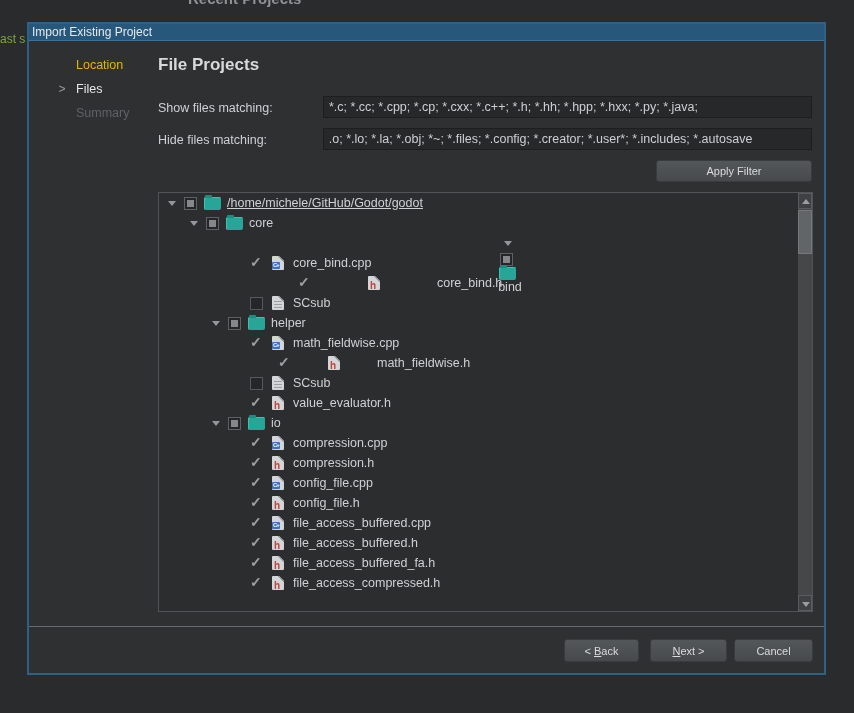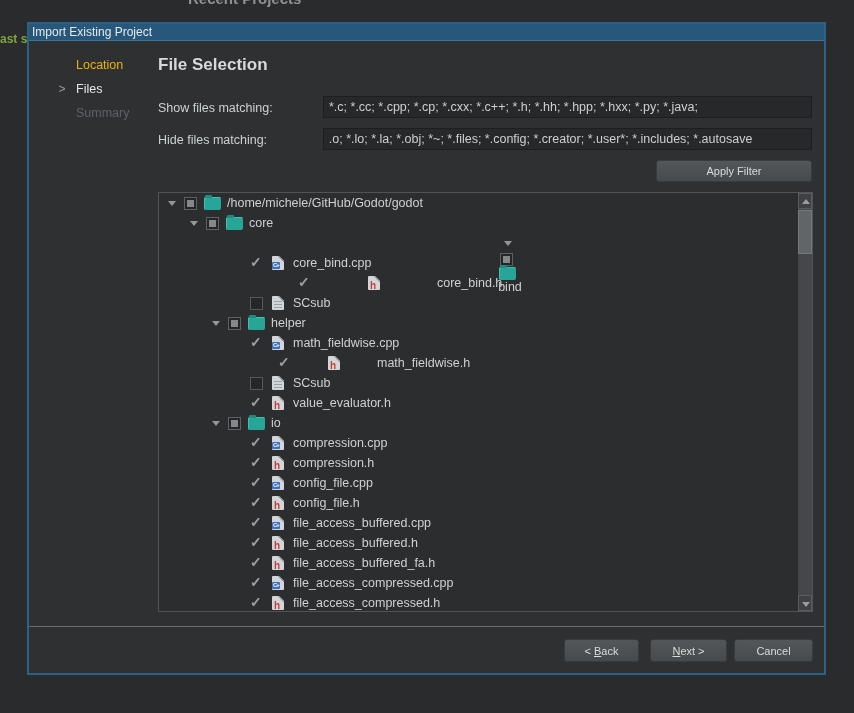--- a/index.html
+++ b/index.html
@@ -11,21 +11,21 @@
     color:#ced1d3;
   }
 
   
   .bg-top-text {
     position:absolute; top:-10px; left:188px;
     font-size:15px; font-weight:bold; color:#8f9294; z-index:1;
   }
   .bg-left-fragment {
     position:absolute; top:32px; left:0;
-    font-size:12px; font-weight:bold; color:var(--link-green,#7ea43e); z-index:1;
+    font-size:12px; font-weight:normal; color:var(--link-green,#7ea43e); z-index:1;
   }
 
   
   .dialog {
     position:absolute; left:27px; top:22px; width:799px; height:653px;
     background:#2e3032; border:2px solid var(--dlg-border,#2e6186); z-index:2;
   }
   .titlebar {
     height:17px; background:var(--titlebar,#27587c);
     border-bottom:1px solid #3d7299;
@@ -152,33 +152,33 @@
     <div class="step current">
       <span class="chev">&gt;</span>
       <span>Files</span>
     </div>
     <div class="step disabled">
       
       <span>Summary</span>
     </div>
   </div>
 
-  <div class="heading">File Selection</div>
+  <div class="heading">File Projects</div>
 
   <div class="field-label lbl-show">Show files matching:</div>
   <input class="txt txt-show" type="text" value="*.c; *.cc; *.cpp; *.cp; *.cxx; *.c++; *.h; *.hh; *.hpp; *.hxx; *.py; *.java;" style="">
 
   <div class="field-label lbl-hide">Hide files matching:</div>
   <input class="txt txt-hide" type="text" value="*.o; *.lo; *.la; *.obj; *~; *.files; *.config; *.creator; *.user*; *.includes; *.autosave" style="">
 
   <button class="btn btn-apply">Apply Filter</button>
 
   <div class="tree">
     <div>
-        <div class="trow" style="padding-left: 5px;">
+        <div class="trow" style="padding-left: 5px; text-decoration: underline;">
           <span class="arrow-slot expanded"></span>
           <span class="cb partial"></span>
           <span class="ficon folder"></span>
           <span class="tlabel">/home/michele/GitHub/Godot/godot</span>
         </div>
         <div class="trow" style="padding-left: 27px;">
           <span class="arrow-slot expanded"></span>
           <span class="cb partial"></span>
           <span class="ficon folder"></span>
           <span class="tlabel">core</span>
@@ -277,26 +277,20 @@
           <span class="arrow-slot"></span>
           <span class="cb checked"></span>
           <span class="ficon h"></span>
           <span class="tlabel">file_access_buffered.h</span>
         </div>
         <div class="trow" style="padding-left: 71px;">
           <span class="arrow-slot"></span>
           <span class="cb checked"></span>
           <span class="ficon h"></span>
           <span class="tlabel">file_access_buffered_fa.h</span>
-        </div>
-        <div class="trow" style="padding-left: 71px;">
-          <span class="arrow-slot"></span>
-          <span class="cb checked"></span>
-          <span class="ficon cpp"></span>
-          <span class="tlabel">file_access_compressed.cpp</span>
         </div>
         <div class="trow" style="padding-left: 71px;">
           <span class="arrow-slot"></span>
           <span class="cb checked"></span>
           <span class="ficon h"></span>
           <span class="tlabel">file_access_compressed.h</span>
         </div>
       </div>
     <div class="sb">
       <div class="sb-btn up"></div>

